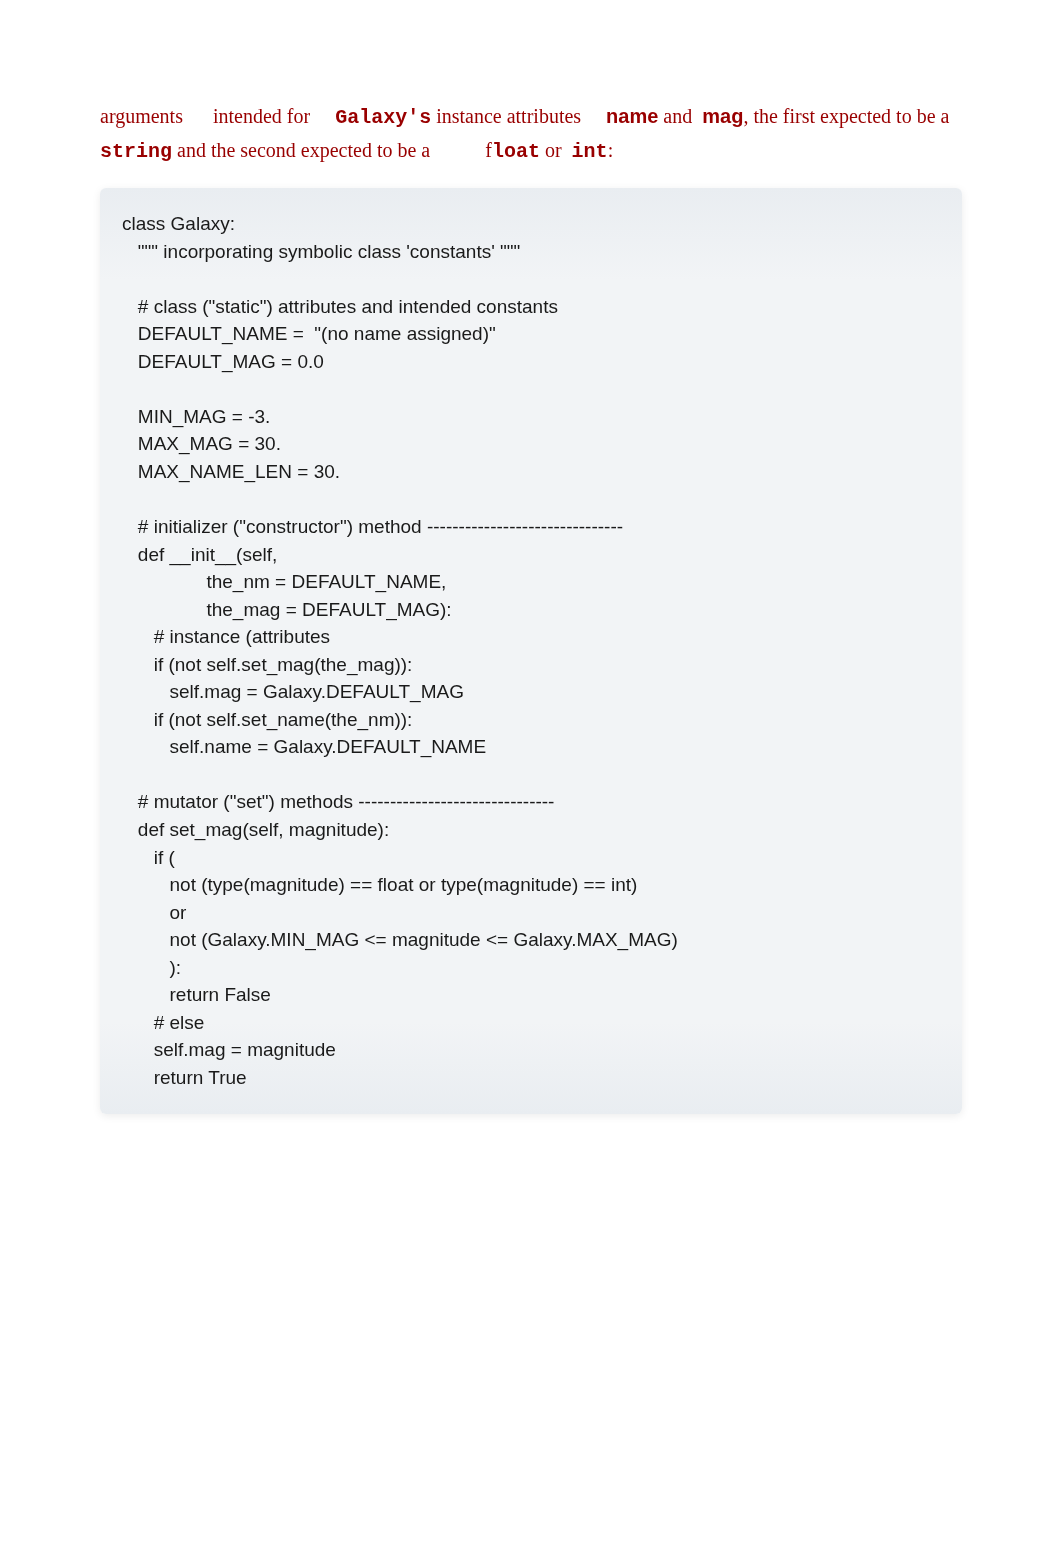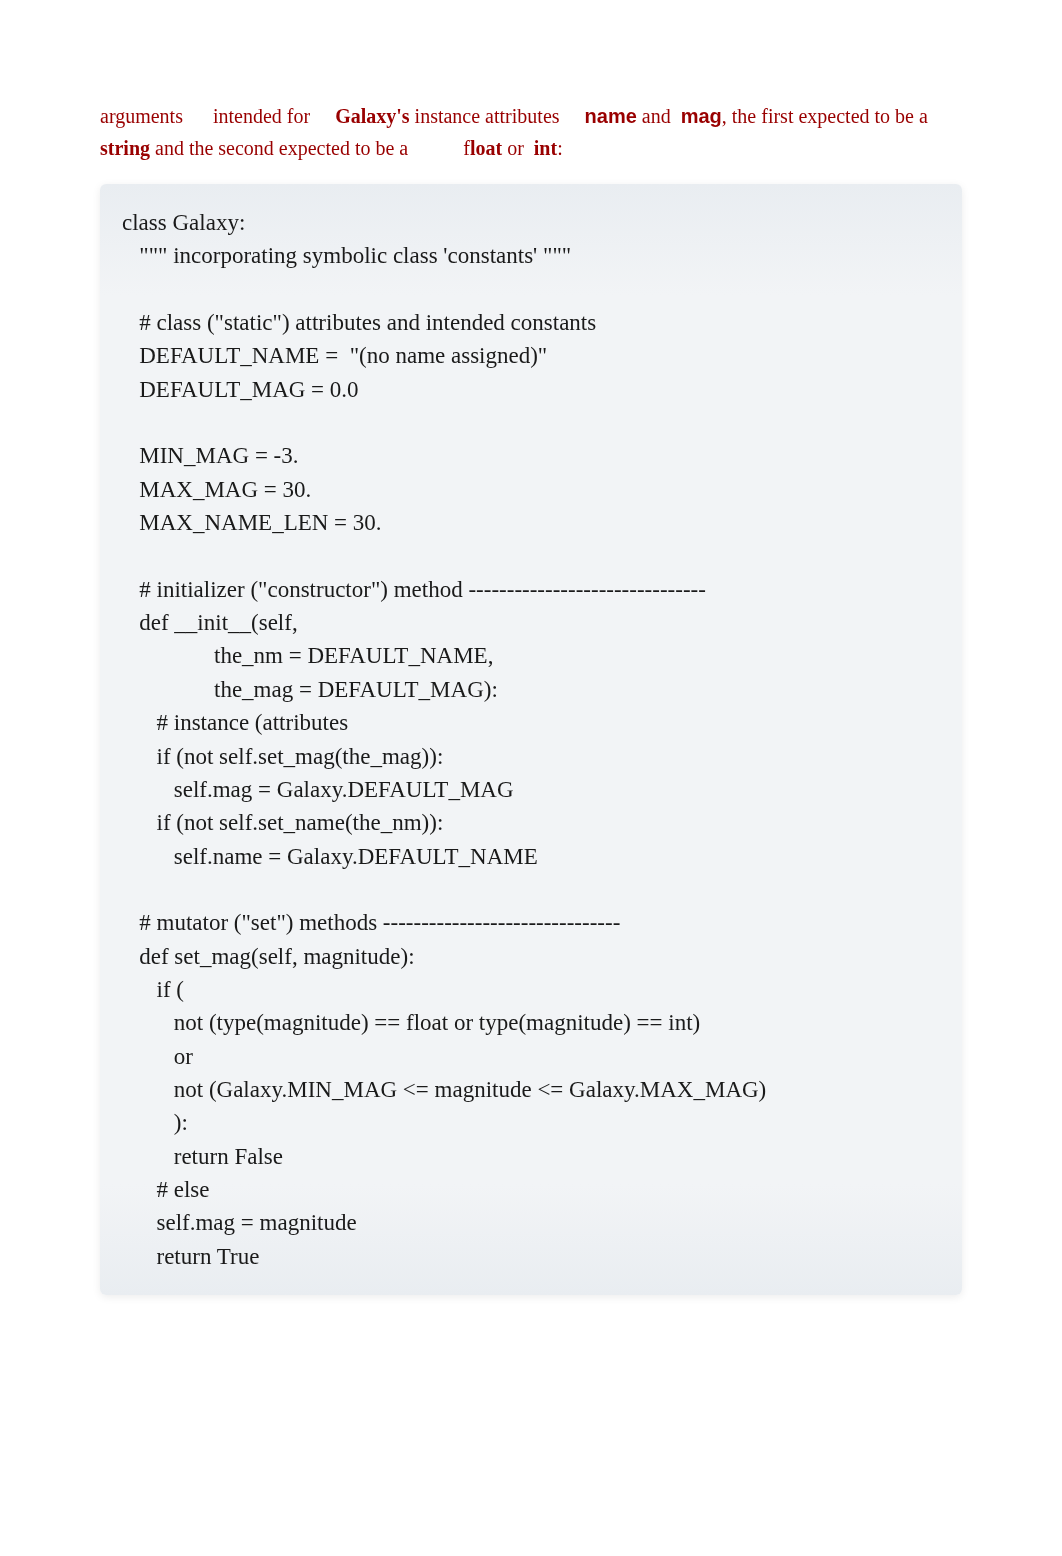--- a/index.html
+++ b/index.html
@@ -12,34 +12,34 @@
     }
     .intro {
       color: #990000;
       font-size: 20px;
       line-height: 1.6;
       margin-bottom: 20px;
       font-family: Georgia, serif;
     }
     .intro .bold {
       font-weight: bold;
-      font-family: Liberation Serif, serif;
+      font-family: Liberation Mono, monospace;
       margin-top: 31px;
     }
     .intro .mono {
       font-family: Verdana, Geneva, sans-serif;
       font-weight: bold;
       text-align: right;
     }
     .code-block {
       background: linear-gradient(to bottom, #e9edf1 0%, #f2f4f6 10%, #f2f4f6 90%, #e9edf1 100%);
       border-radius: 6px;
       padding: 22px 22px;
-      font-family: Liberation Serif, serif;
-      font-size: 23px;
+      font-family: Liberation Sans, sans-serif;
+      font-size: 19px;
       line-height: 1.45;
       color: #1a1a1a;
       white-space: pre;
       box-shadow: 0 2px 8px rgba(0,0,0,0.08);
     }
   </style>
 </head>
 <body>
 
 <div class="intro">

